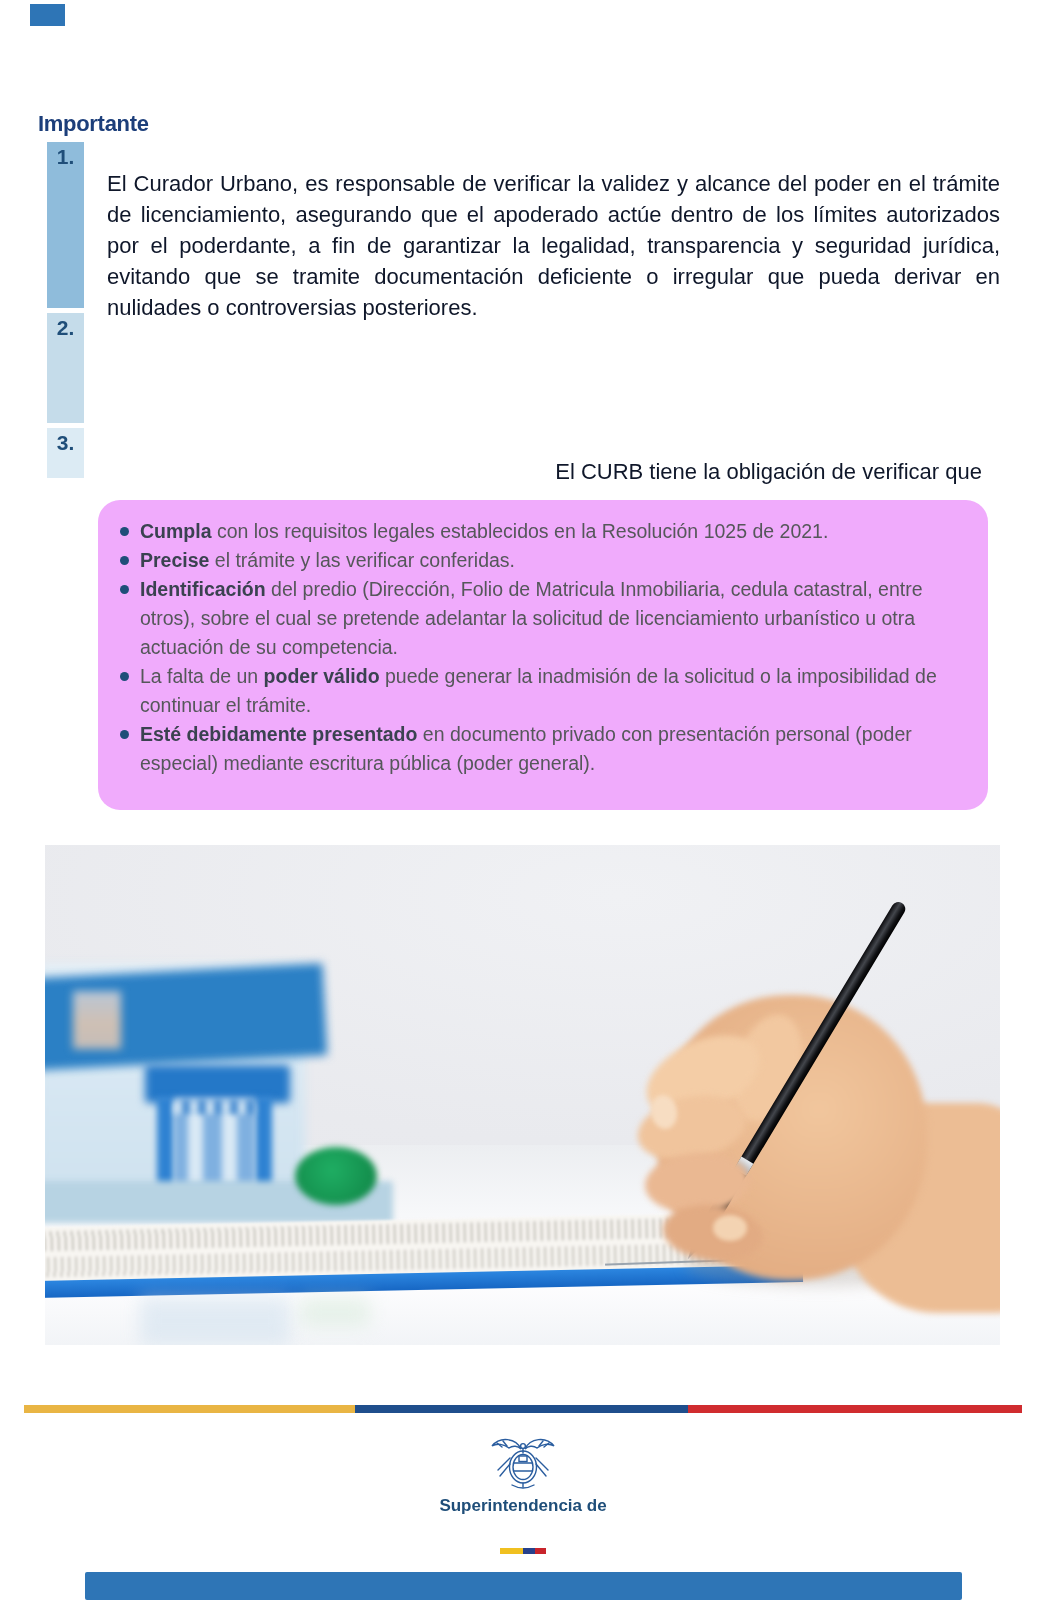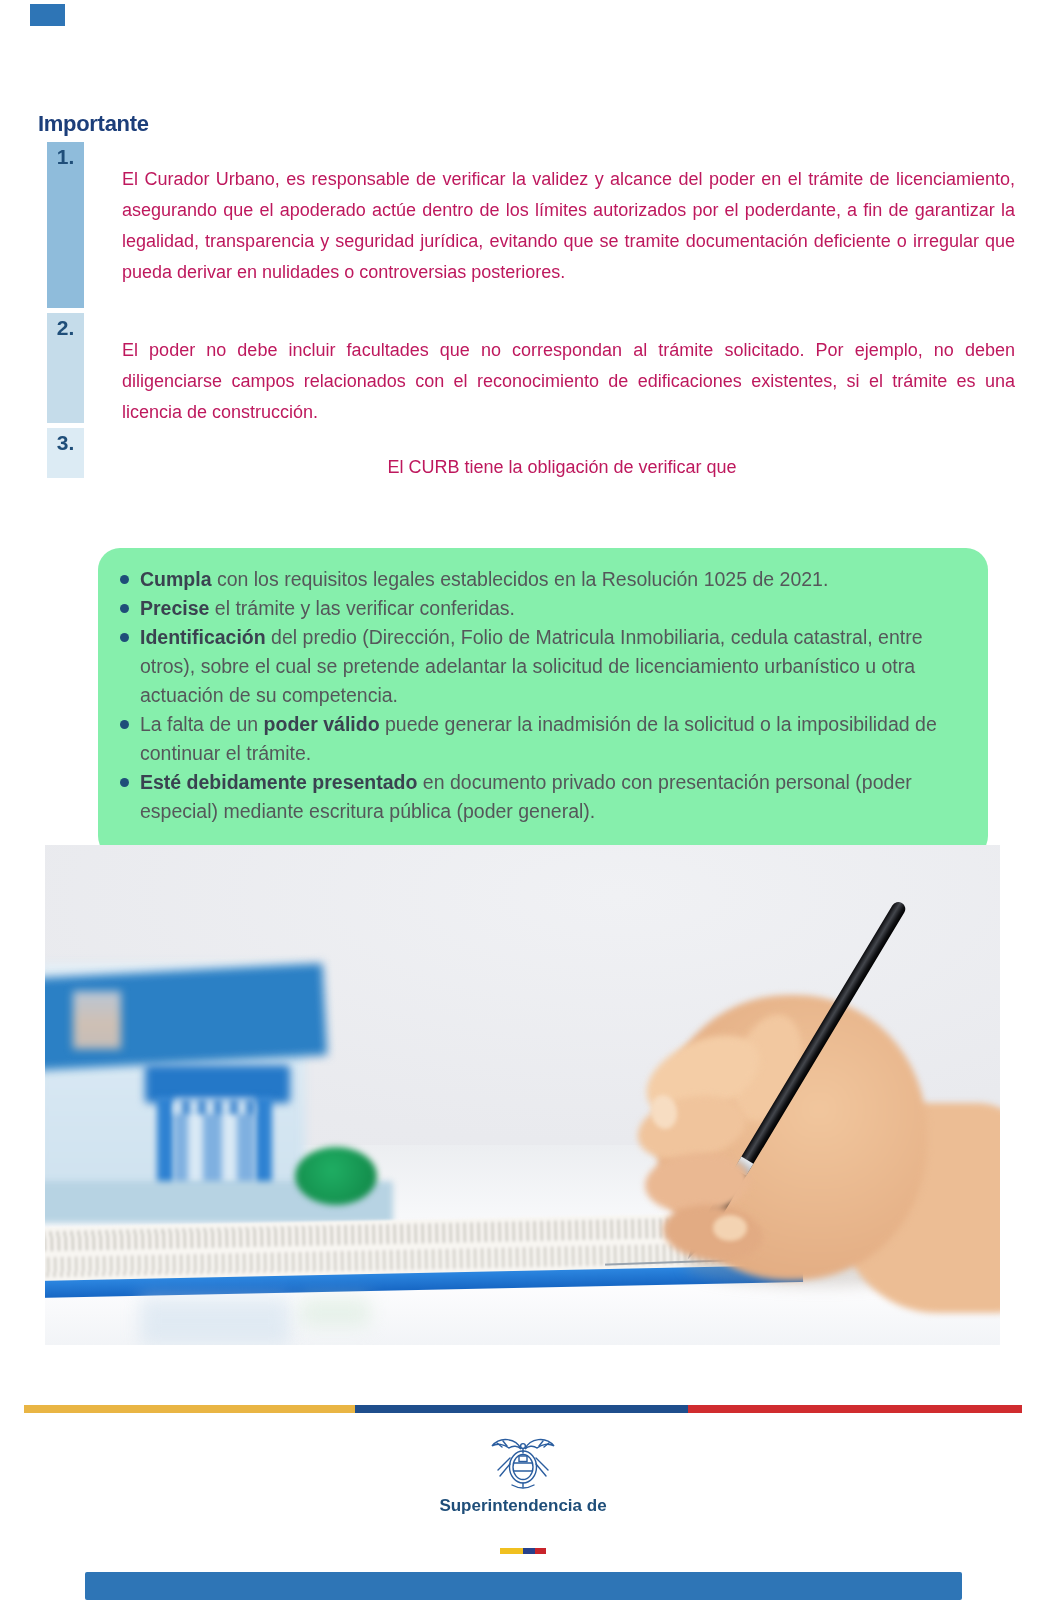--- a/index.html
+++ b/index.html
@@ -20,31 +20,30 @@
   .num-strip{position:absolute;left:47px;width:37px;}
   .num-strip .num{
     display:block;text-align:center;padding-top:3px;
     font-size:21px;font-weight:bold;color:#1f4e79;
   }
   .strip-1{top:142px;height:166px;background:#8fbcdb;}
   .strip-2{top:313px;height:110px;background:#c5dcea;}
   .strip-3{top:428px;height:50px;background:#dcebf4;}
   .item-text{
     position:absolute;left:107px;width:893px;
-    font-size:18px;line-height:31px;color:#be185d;text-align:justify;margin-left:15px;
+    font-size:22px;line-height:31px;color:#0f172a;text-align:justify;
   }
   .item-text-1{top:146px;}
   .item-text-2{top:317px;}
-  .item-text-3{top:434px;left:112px;width:870px;text-align:center;}
+  .item-text-3{top:434px;left:112px;width:870px;text-align:right;}
   
   .bullet-box{
     position:absolute;left:98px;top:500px;width:890px;height:310px;
-    background:#86efac;border-radius:22px;box-sizing:border-box;
+    background:#f0abfc;border-radius:22px;box-sizing:border-box;
     padding:17px 28px 16px 20px;
-    margin-top:48px;
   }
   .bullet-list{list-style:none;margin:0;padding:0;}
   .bullet-list li{
     position:relative;padding-left:22px;
     font-size:19.5px;line-height:29px;color:#55575a;
   }
   .bullet-list li .dot{
     position:absolute;left:2px;top:10px;width:9px;height:9px;border-radius:50%;
     background:#1f4e79;
   }
@@ -125,21 +124,20 @@
   <h1 class="heading">Importante</h1>
 
   <div class="num-strip strip-1">
     <span class="num">1.</span>
   </div>
   <p class="item-text item-text-1">El Curador Urbano, es responsable de verificar la validez y alcance del poder en el trámite de licenciamiento, asegurando que el apoderado actúe dentro de los límites autorizados por el poderdante, a fin de garantizar la legalidad, transparencia y seguridad jurídica, evitando que se tramite documentación deficiente o irregular que pueda derivar en nulidades o controversias posteriores.</p>
 
   <div class="num-strip strip-2">
     <span class="num">2.</span>
   </div>
-  <p class="item-text item-text-2">El poder no debe incluir facultades que no correspondan al trámite solicitado. Por ejemplo, no deben diligenciarse campos relacionados con el reconocimiento de edificaciones existentes, si el trámite es una licencia de construcción.</p>
 
   <div class="num-strip strip-3">
     <span class="num">3.</span>
   </div>
   <p class="item-text item-text-3">El CURB tiene la obligación de verificar que</p>
 
   <div class="bullet-box">
     <ul class="bullet-list">
       <li>
         <span class="dot"></span><span></span><b>Cumpla</b><span> con los requisitos legales establecidos en la Resolución 1025 de 2021.</span>

